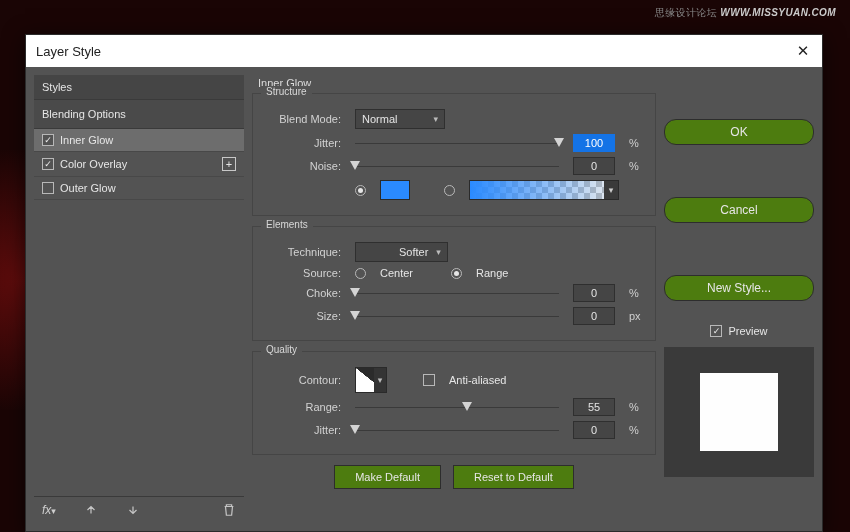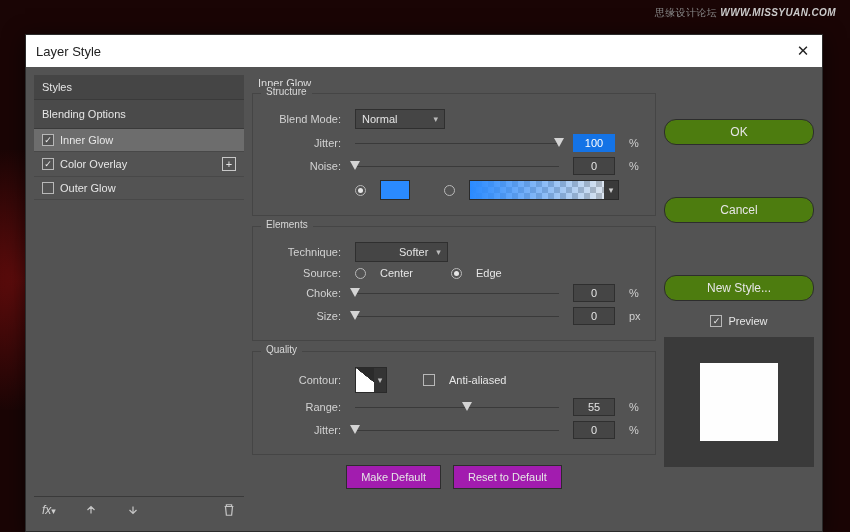--- a/index.html
+++ b/index.html
@@ -44,25 +44,25 @@
 .radio.sel::after { content:""; width:5px; height:5px; border-radius:50%; background:#e6e6e6; }
 .swatch { width:30px; height:20px; border:1px solid #2a2a2a; }
 .grad { width:150px; height:20px; border:1px solid #2a2a2a; background:
   linear-gradient(to right, #2a8aff, rgba(42,138,255,0)),
   repeating-conic-gradient(#bbb 0 25%, #eee 0 50%) 0 0/12px 12px; display:flex; }
 .grad .chev { margin-left:auto; background:#3a3a3a; width:14px; display:flex; align-items:center; justify-content:center; font-size:9px; color:#ccc; }
 .contour { width:32px; height:26px; border:1px solid #2a2a2a; background:#3b3b3b; position:relative; display:flex; }
 .contour .tri { position:absolute; inset:0; background:linear-gradient(to top right, #fff 49.5%, #2b2b2b 50%); }
 .contour .chev { margin-left:auto; width:12px; display:flex; align-items:center; justify-content:center; font-size:9px; background:#343434; color:#bbb; z-index:1; }
 .btn-row { display:flex; gap:12px; justify-content:center; margin-top:6px; }
-.btn { background:#a21caf; border:1px solid #2d2d2d; color:#e6e6e6; padding:5px 14px; font-size:11px; cursor:default; text-align:center; }
+.btn { background:#4d7c0f; border:1px solid #2d2d2d; color:#e6e6e6; padding:5px 20px; font-size:11px; cursor:default; text-align:center; }
 
 .right-col { width:150px; display:flex; flex-direction:column; gap:8px; align-items:stretch; }
 .rbtn { background:#4d7c0f; border:1px solid #2d2d2d; border-radius:12px; color:#e6e6e6; padding:5px 0; font-size:12px; text-align:center; cursor:default;margin-top:44px; }
-.preview-row { display:flex; align-items:center; justify-content:center; gap:6px; margin-top:6px; }
+.preview-row { display:flex; align-items:center; justify-content:center; gap:6px; margin-top:16px; }
 .preview-box { margin-top:2px; background:#3a3a3a; height:130px; display:flex; align-items:center; justify-content:center; }
 .preview-inner { width:78px; height:78px; background:#fefefe; }
 
 .icon-fx { font-style:italic; font-size:12px; color:#cfcfcf; }
 </style>
 </head>
 <body>
 <div class="bg-glow"></div>
 <div class="watermark"><span>思缘设计论坛</span> <b>WWW.MISSYUAN.COM</b></div>
 
@@ -155,21 +155,21 @@
             <span>Softer</span>
             <span class="chev">▾</span>
           </div>
         </div>
         <div class="row">
           <span class="lab">Source:</span>
           <span class="radio"></span>
           <span>Center</span>
           <span style="width:10px"></span>
           <span class="radio sel"></span>
-          <span>Edge</span>
+          <span>Range</span>
         </div>
         <div class="row">
           <span class="lab">Choke:</span>
           <div class="slider">
               <div class="track"></div>
               <div class="thumb" style="left:0%"></div>
             </div>
           <input class="numbox" value="0" style="">
           <span class="unit">%</span>
         </div>

